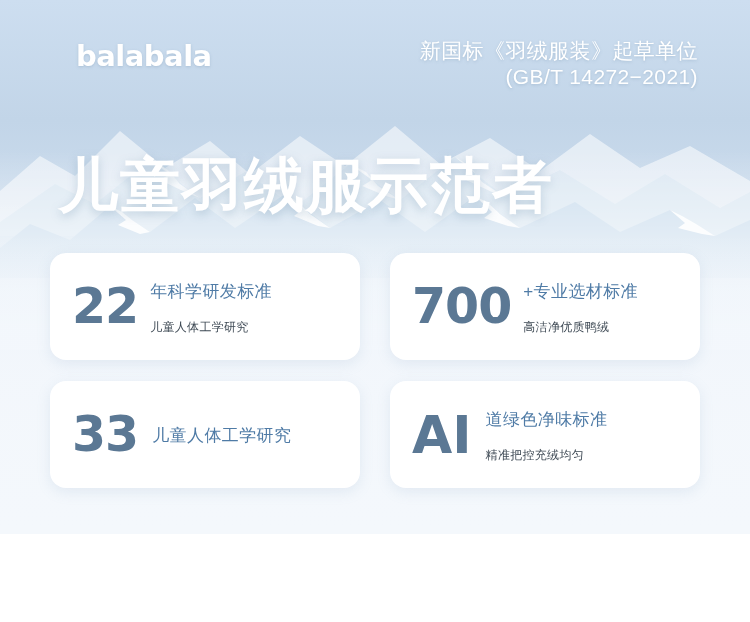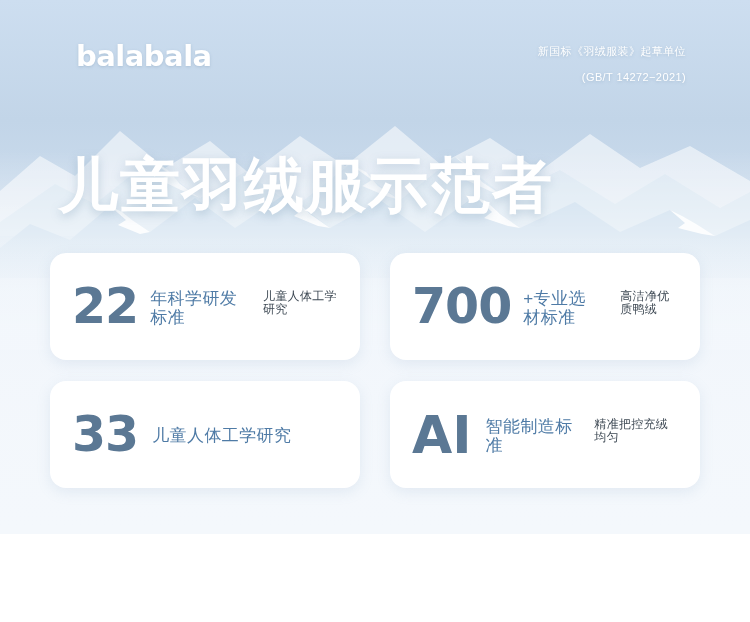--- a/index.html
+++ b/index.html
@@ -61,25 +61,25 @@
     font-size: 29px;
     font-weight: bold;
     letter-spacing: -0.5px;
     color: #ffffff;
     font-family: "DejaVu Sans", sans-serif;
     text-shadow: 0 1px 3px rgba(120,150,175,0.35);
   }
 
   .std-note {
     position: absolute;
-    right: 64px;
+    right: 52px;
     top: 38px;
     text-align: right;
     color: #ffffff;
-    font-size: 11px;
+    font-size: 21px;
     line-height: 26px;
     letter-spacing: .4px;
     text-shadow: 0 1px 3px rgba(110,140,170,0.35);
   }
 
   
   .headline {
     position: absolute;
     left: 58px;
     top: 156px;
@@ -122,21 +122,21 @@
     line-height: 1;
     letter-spacing: -1px;
     flex: 0 0 auto;
     margin-right: 12px;
     white-space: nowrap;
   }
   .card-num.ai { font-size: 52px; letter-spacing: 0px; }
 
   .card-text {
     display: flex;
-    flex-direction: row;
+    flex-direction: column;
     justify-content: center;
     gap: 20px;
     padding-top: 4px;
   }
   .card-title {
     font-size: 17px;
     color: #4f7ba6;
     letter-spacing: .4px;
     line-height: 1.1;
   }
@@ -214,19 +214,19 @@
     <div class="card c3">
       <div class="card-num">33</div>
       <div class="card-text">
         <div class="card-title">儿童人体工学研究</div>
       </div>
     </div>
 
     <div class="card c4">
       <div class="card-num ai">AI</div>
       <div class="card-text">
-        <div class="card-title">智能制造标准</div>
+        <div class="card-title">道绿色净味标准</div>
         <div class="card-sub">精准把控充绒均匀</div>
       </div>
     </div>
 
   </div>
 </div>
 
 </body></html>

